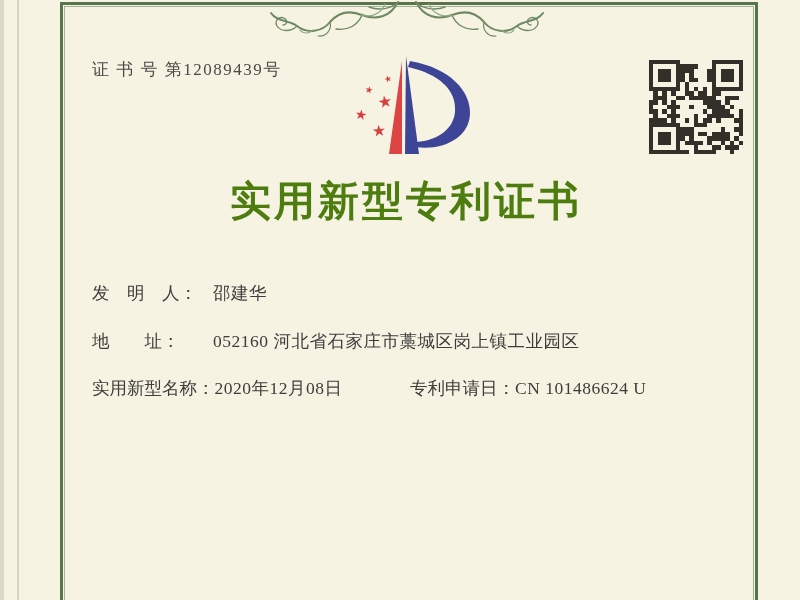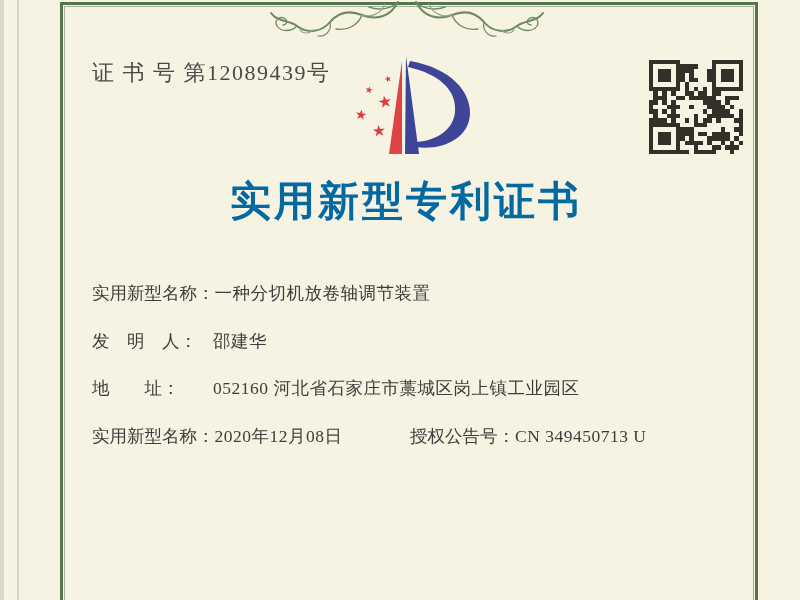--- a/index.html
+++ b/index.html
@@ -6,26 +6,26 @@
   body{
     position:relative;width:800px;height:600px;overflow:hidden;
     background:#f7f3e3;
     font-family:"Liberation Serif","DejaVu Serif",serif;
   }
   .scan-shade{position:absolute;left:0;top:0;width:4px;height:600px;background:#ddd9c9;}
   .scan-line{position:absolute;left:17px;top:0;width:2px;height:600px;background:#d8d5c5;}
   .frame{position:absolute;left:60px;top:2px;width:692px;height:640px;border:3px solid #57744e;}
   .frame-inner{position:absolute;inset:1px;border:1px solid #a4b294;}
   .ornament{position:absolute;left:267px;top:0;width:280px;height:38px;}
-  .cert-no{position:absolute;left:92px;top:58px;font-size:22px;letter-spacing:1.5px;color:#4a4947;}
+  .cert-no{position:absolute;left:92px;top:58px;font-size:17px;letter-spacing:1.5px;color:#4a4947;}
   .logo{position:absolute;left:331px;top:54px;width:150px;height:112px;}
   .qr{position:absolute;left:646px;top:60px;width:100px;height:94px;}
   .title{
     position:absolute;left:60px;top:174px;width:692px;text-align:center;
-    font-size:41px;font-weight:bold;letter-spacing:3px;color:#0369a1;
+    font-size:41px;font-weight:bold;letter-spacing:3px;color:#4d7c0f;
   }
   .fields{position:absolute;left:92px;top:270px;width:660px;font-size:17.5px;color:#3e3d3b;}
   .frow{height:47.6px;line-height:47.6px;white-space:nowrap;position:relative;}
   .flabel{display:inline-block;min-width:121px;}
   .fvalue{letter-spacing:0.5px;}
   .grant-no{position:absolute;left:318px;top:0;}
 </style>
 </head>
 <body>
 
@@ -311,27 +311,24 @@
     <rect x="12" y="20" width="1" height="1" fill="#33302a"></rect>
     <rect x="13" y="20" width="1" height="1" fill="#33302a"></rect>
     <rect x="14" y="20" width="1" height="1" fill="#33302a"></rect>
     <rect x="18" y="20" width="1" height="1" fill="#33302a"></rect>
   </svg>
 
 <div class="title">实用新型专利证书</div>
 
 <div class="fields">
   <div class="frow">
-    <span class="flabel">实用新型名称：</span><span class="fvalue">一种分切机放卷轴调节装置</span>
-  </div>
-  <div class="frow">
     <span class="flabel">发　明　人：</span><span class="fvalue">邵建华</span>
   </div>
   <div class="frow">
     <span class="flabel">地　　址：</span><span class="fvalue">052160 河北省石家庄市藁城区岗上镇工业园区</span>
   </div>
   <div class="frow">
     <span>实用新型名称：</span><span class="fvalue">2020年12月08日</span>
     <span class="grant-no">
-      <span>授权公告号：</span><span class="fvalue">CN 349450713 U</span>
+      <span>专利申请日：</span><span class="fvalue">CN 101486624 U</span>
     </span>
   </div>
 </div>
 
 </body></html>

